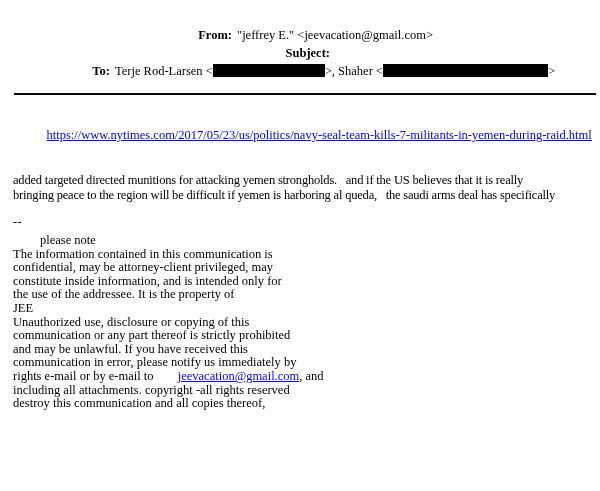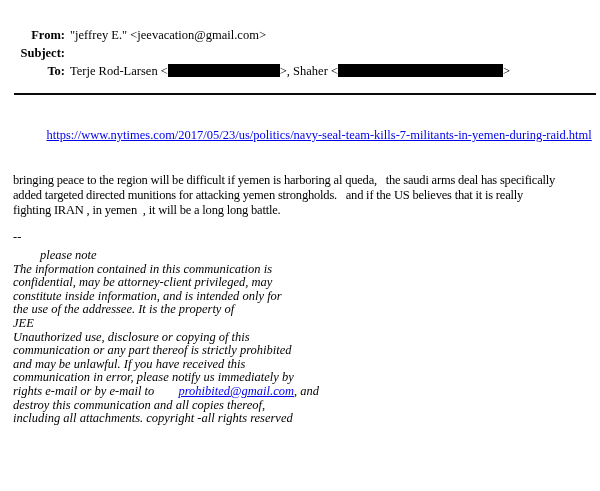--- a/index.html
+++ b/index.html
@@ -4,21 +4,21 @@
 <style>
   * { margin:0; padding:0; box-sizing:border-box; }
   html,body { background:#ffffff; }
   body { font-family:"Liberation Serif", serif; color:#000; }
   .page {
     position:relative; width:600px; height:491px;
     background:#fff; overflow:hidden;
   }
   
   .email-header { padding-top:26px; margin-left:13px; font-size:12.5px; }
-  .h-row { display:flex; line-height:18px; }
+  .h-row { display:flex; line-height:18px;justify-content:center; }
   .h-label { width:52px; text-align:right; font-weight:bold; flex-shrink:0; white-space:pre; }
   .h-value { margin-left:5px; white-space:pre; }
   .redaction-bar {
     display:inline-block; background:var(--redaction,#000);
     height:13px; vertical-align:-2px;
   }
   .bar-1 { width:112px; }
   .bar-2 { width:165px; }
   
   .header-rule {
@@ -28,21 +28,21 @@
   
   .link-line { margin:18px 0 0 13px; font-size:12.5px; line-height:15px; white-space:pre; }
   a { color:var(--link,#0000EE); text-decoration:underline; cursor:pointer;padding-left:21px; }
   
   .body-text {
     margin:15px 0 0 13px; font-size:12.5px; line-height:15px;
     white-space:pre; letter-spacing:-0.2px;
   }
   
   .sig-divider { margin:12px 0 0 13px; font-size:12.5px; line-height:14px; white-space:pre; }
-  .signature { margin:5px 12px 0 13px; font-size:12.5px; line-height:13.6px;font-style:italic; }
+  .signature { margin:5px 12px 0 13px; font-size:12.5px; line-height:13.6px; }
   .signature div { white-space:pre; }
   .sig-note { padding-left:27px; }
   .sig-email-line { white-space:pre; }
   .sig-email-line span { white-space:pre; }
 </style>
 </head>
 <body>
 
 <div class="page">
 
@@ -60,24 +60,24 @@
       <span class="h-value"><span>Terje Rod-Larsen &lt;</span><span class="redaction-bar bar-1"></span><span>&gt;, Shaher &lt;</span><span class="redaction-bar bar-2"></span><span>&gt;</span></span>
     </div>
   </div>
 
   <div class="header-rule"></div>
 
   <div class="link-line">
     <a href="#">https://www.nytimes.com/2017/05/23/us/politics/navy-seal-team-kills-7-militants-in-yemen-during-raid.html</a>
   </div>
 
-  <div class="body-text"><div>bringing peace to the region will be difficult if yemen is harboring al queda,   the saudi arms deal has specifically</div><div>added targeted directed munitions for attacking yemen strongholds.   and if the US believes that it is really</div><div>fighting IRAN , in yemen  , it will be a long long battle.</div></div>
+  <div class="body-text"><div>added targeted directed munitions for attacking yemen strongholds.   and if the US believes that it is really</div><div>bringing peace to the region will be difficult if yemen is harboring al queda,   the saudi arms deal has specifically</div></div>
 
   <div class="sig-divider">--</div>
 
   <div class="signature">
     <div class="sig-note">please note</div>
     <div><div>The information contained in this communication is</div><div>confidential, may be attorney-client privileged, may</div><div>constitute inside information, and is intended only for</div><div>the use of the addressee. It is the property of</div><div>JEE</div><div>Unauthorized use, disclosure or copying of this</div><div>communication or any part thereof is strictly prohibited</div><div>and may be unlawful. If you have received this</div><div>communication in error, please notify us immediately by</div></div>
-    <div class="sig-email-line"><span>rights e-mail or by e-mail to </span><a href="#">prohibited@gmail.com</a><span>, and</span></div>
-    <div><div>destroy this communication and all copies thereof,</div><div>including all attachments. copyright -all rights reserved</div></div>
+    <div class="sig-email-line"><span>rights e-mail or by e-mail to </span><a href="#">jeevacation@gmail.com</a><span>, and</span></div>
+    <div><div>including all attachments. copyright -all rights reserved</div><div>destroy this communication and all copies thereof,</div></div>
   </div>
 
 </div>
 
 </body></html>

